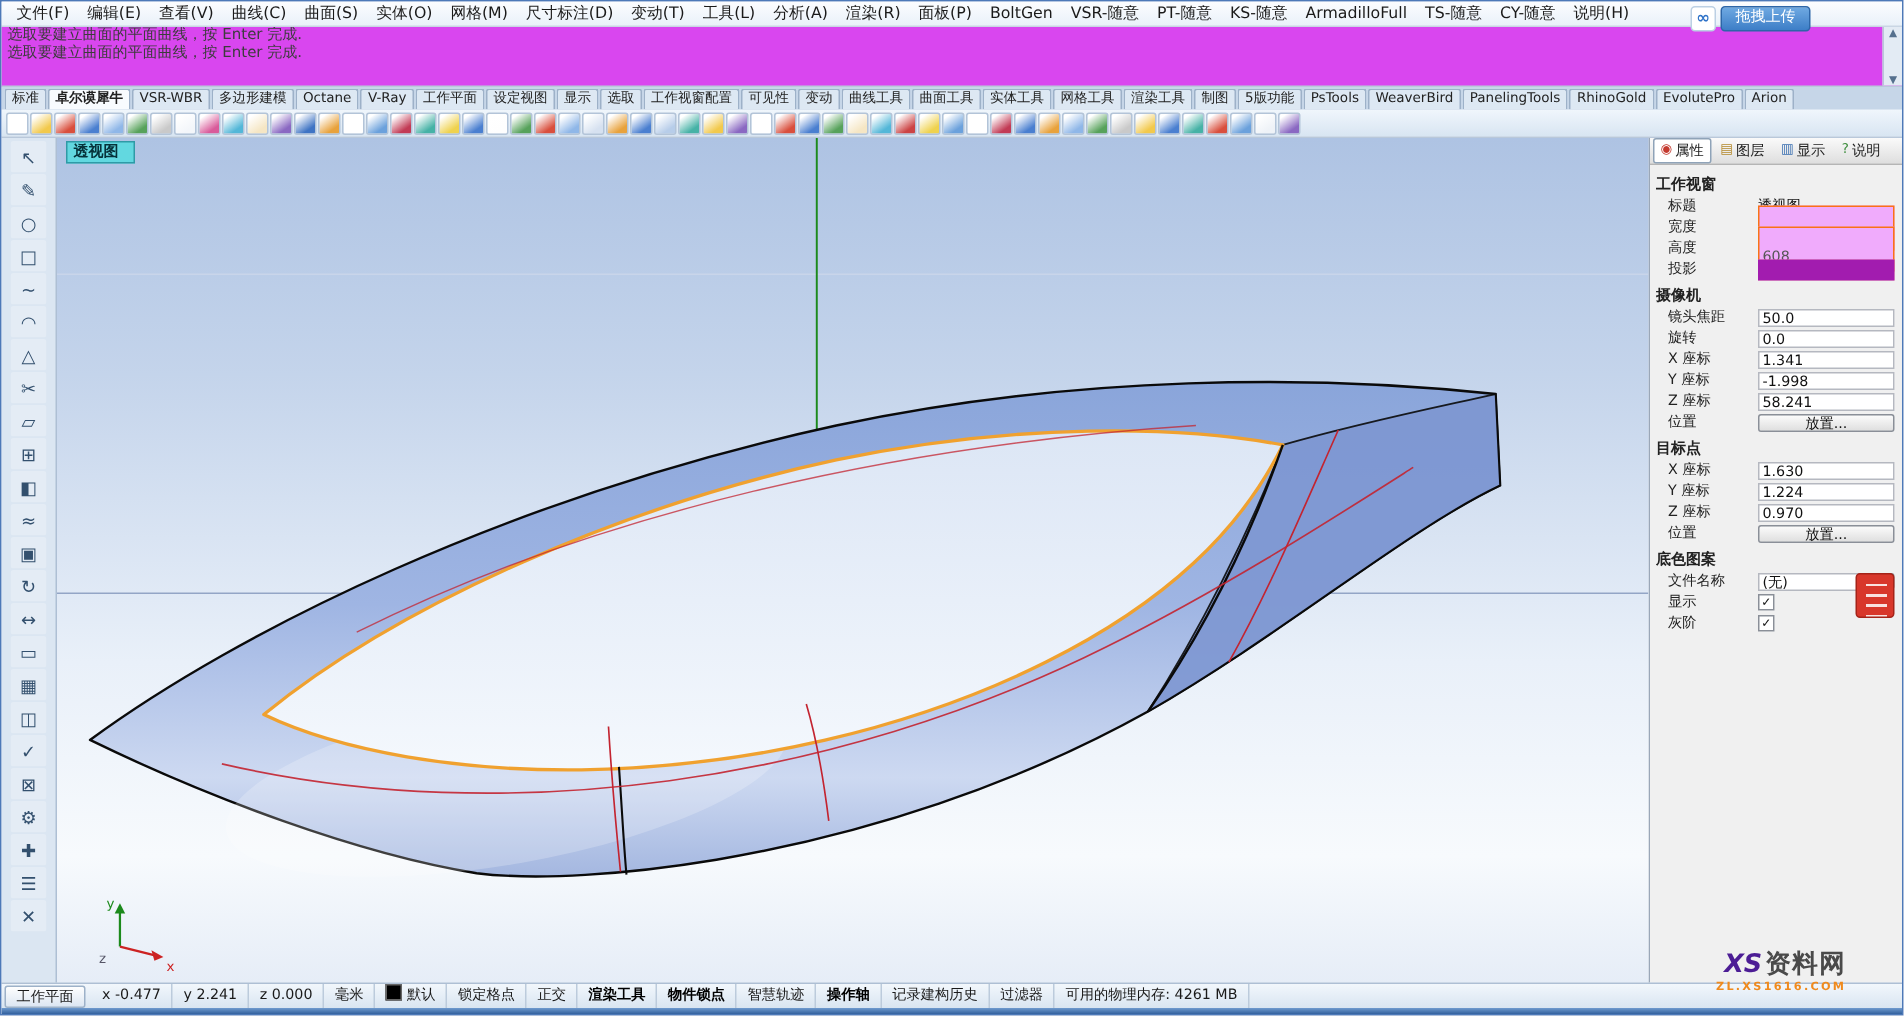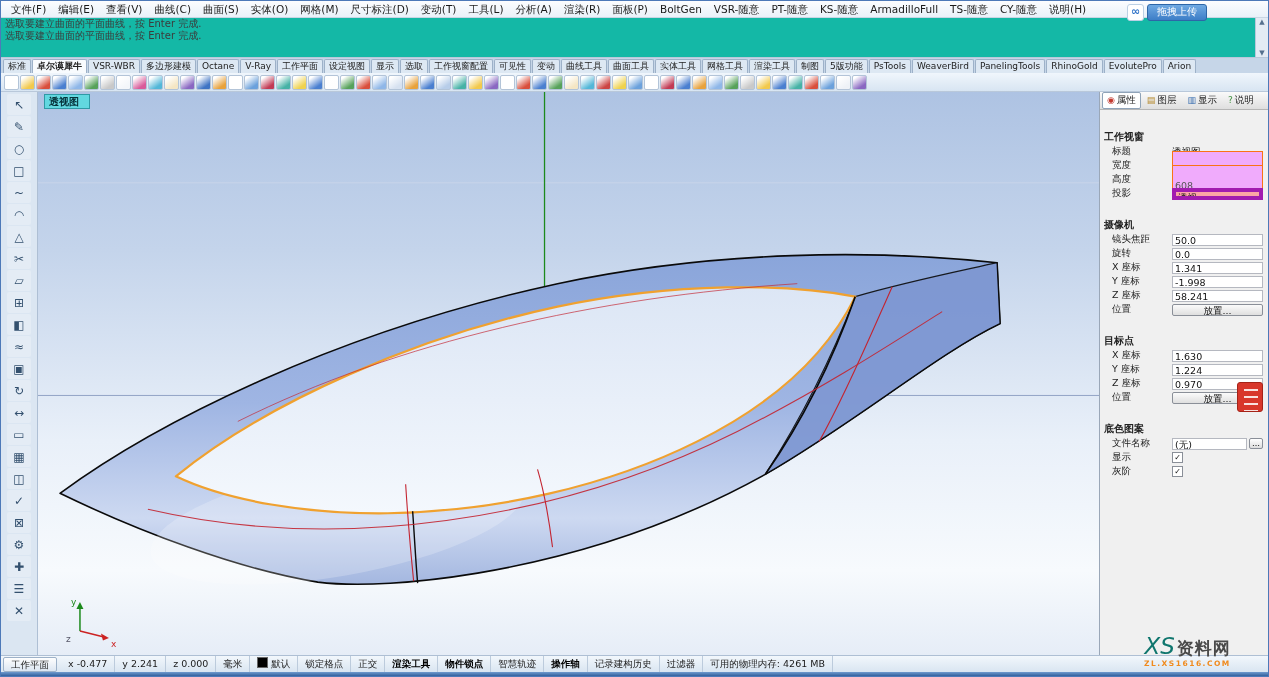--- a/index.html
+++ b/index.html
@@ -4,21 +4,21 @@
 <style>
   *{box-sizing:border-box;margin:0;padding:0}
   body{background:#9ab0cc;font-family:"DejaVu Sans","Liberation Sans",sans-serif;}
   .window{position:relative;width:1269px;height:677px;background:#eef3f9;overflow:hidden;border:1px solid #4d79b8}
 
   
   .menubar{position:absolute;left:0;top:0;width:100%;height:17px;background:linear-gradient(#fcfdff,#e9f1f9);border-bottom:1px solid #c9d6e4;display:flex;align-items:center;padding-left:4px;z-index:5}
   .menu-item{font-size:10.5px;padding:0 6px;color:#1a1a1a;line-height:16px;white-space:nowrap;cursor:default}
 
   
-  .cmdarea{position:absolute;left:0;top:17px;width:100%;height:40px;background:#14b8a6;border-bottom:1px solid #b9c8da;z-index:4}
+  .cmdarea{position:absolute;left:0;top:17px;width:100%;height:40px;background:#d946ef;border-bottom:1px solid #b9c8da;z-index:4}
   .cmdhist{height:12px;font-size:10px;color:#3c3c3c;padding:0 4px;line-height:12px;white-space:nowrap}
   .cmdprompt{height:15px;font-size:10.5px;font-weight:bold;color:#000;padding:0 4px;line-height:14px;background:#fff;border-top:1px solid #dbe4ee}
   .cmd-scroll{position:absolute;right:0;top:0;width:13px;height:100%;background:#e3ebf4;border-left:1px solid #b9c8da;display:flex;flex-direction:column;justify-content:space-between;align-items:center;font-size:7px;color:#55708e}
 
   
   .tabbar{position:absolute;left:0;top:57px;width:100%;height:15px;background:#c6d6e8;display:flex;align-items:flex-end;padding-left:2px;overflow:hidden;z-index:3}
   .tab{font-size:9px;line-height:13px;padding:0 4px;background:#dde8f3;border:1px solid #9db1c8;border-bottom:none;border-radius:2px 2px 0 0;margin-right:1px;white-space:nowrap;color:#222}
   .tab.active{background:#f8fbfe;font-weight:bold}
 
   
@@ -37,25 +37,25 @@
   
   .rightpanel{width:169px;flex:none;background:#f0f0f0;border-left:1px solid #9aa7b8;display:flex;flex-direction:column;font-size:10px}
   .ptabs{height:18px;background:linear-gradient(#fafafa,#dedede);border-bottom:1px solid #b5b5b5;display:flex;align-items:center;padding-left:2px;gap:1px;flex:none}
   .ptab{display:flex;align-items:center;gap:2px;font-size:9.5px;padding:1px 4px;border:1px solid transparent;border-radius:2px;color:#222;white-space:nowrap}
   .ptab.active{background:#fff;border-color:#8fa3b8}
   .ptab .glyph{font-size:9px;line-height:9px}
   .pcontent{flex:1;overflow:hidden;padding-top:2px}
   .prow{display:flex;align-items:center;height:13px;padding:0 5px 0 12px;margin-bottom:1px}
   .plabel{width:60px;flex:none;font-size:9.5px;color:#222;white-space:nowrap;overflow:hidden}
   .pvalue{flex:1;font-size:9.5px;height:12px;line-height:11px;color:#111;white-space:nowrap;overflow:hidden}
-  .prow.header{font-weight:bold;height:15px;padding-left:4px;margin-top:17px;color:#111}
+  .prow.header{font-weight:bold;height:15px;padding-left:4px;margin-top:3px;color:#111}
   .prow.header .plabel{width:auto;font-size:10px;font-weight:bold}
   .prow.field .pvalue{background:#fff;border:1px solid #b5b8c0;padding:0 2px}
   .prow.field-disabled .pvalue{background:#f0abfc;border:1px solid #f97316;color:#555;padding:14px 2px}
-  .prow.dropdown .pvalue{background:#fca5a5;border:4px solid #a21caf;padding:0 2px}
+  .prow.dropdown .pvalue{background:#fca5a5;border:7px solid #a21caf;padding:0 2px}
   .prow.dropdown .pvalue::after{content:"▾";float:right;font-size:8px;color:#333}
   .prow.button .pvalue{background:linear-gradient(#fbfbfb,#dfdfdf);border:1px solid #8a8f98;text-align:center;border-radius:2px;max-width:92px}
   .prow.checkbox .pvalue{flex:none;width:11px;height:11px;background:#fff;border:1px solid #8a8f98;font-size:8px;line-height:9px;text-align:center;padding:0}
   .prow.file .pvalue{background:#fff;border:1px solid #b5b8c0;padding:0 2px}
   .dots{display:none}
   .prow.file .dots{display:inline-block;border:1px solid #8a8f98;background:linear-gradient(#fff,#ddd);font-size:8px;line-height:9px;padding:0 2px;margin-left:2px;border-radius:2px}
 
   
   .statusbar{position:absolute;left:0;top:654px;width:100%;height:17px;background:linear-gradient(#f2f7fc,#d9e5f1);border-top:1px solid #aebfd4;display:flex;align-items:center;font-size:10px;z-index:20;overflow:hidden}
   .sitem{padding:0 7px;border-right:1px solid #bccbdc;font-size:9.5px;line-height:16px;color:#1a1a1a;white-space:nowrap}
@@ -68,21 +68,21 @@
   
   .upload{position:absolute;left:1126px;top:3px;display:flex;gap:3px;align-items:center;z-index:40}
   .upload-logo{width:17px;height:17px;background:#fff;border:1px solid #bcd0e4;border-radius:3px;color:#2e72c8;font-size:11px;line-height:14px;text-align:center;font-weight:bold}
   .upload-btn{height:17px;background:linear-gradient(#6fa9e2,#3d7ec7);border:1px solid #2d66a8;border-radius:3px;color:#fff;font-size:10px;line-height:14px;padding:0 9px;cursor:pointer}
 
   .watermark{position:absolute;left:870px;top:612px;display:flex;align-items:center;gap:8px;z-index:30;pointer-events:none}
   .wm-text{font-size:29px;font-weight:bold;color:#fff;text-shadow:0 1px 3px rgba(60,80,110,.35);letter-spacing:2px;white-space:nowrap}
 
   .sitelogo{position:absolute;left:1143px;top:634px;z-index:41;text-align:right;line-height:1}
   .logo-line{display:flex;align-items:baseline;gap:2px;justify-content:flex-end}
-  .logo-x{color:#0f766e;font-style:italic;font-weight:normal;font-size:23px}
+  .logo-x{color:#4c1d95;font-style:italic;font-weight:bold;font-size:17px}
   .logo-txt{color:#4a4a4a;font-weight:bold;font-size:17px;letter-spacing:1px}
   .logo-url{color:#f08a1d;font-size:7.5px;font-weight:bold;letter-spacing:1.5px;margin-top:2px}
 
   .redbadge{position:absolute;left:1236px;top:381px;width:26px;height:30px;background:#d8372b;border-radius:3px;z-index:35;border:1px solid #a52318;
     background-image:repeating-linear-gradient(180deg,rgba(255,255,255,.85) 0 2px,transparent 2px 7px);background-size:14px 100%;background-repeat:no-repeat;background-position:6px 6px}
 </style>
 </head>
 <body>
 
 <div class="window">

